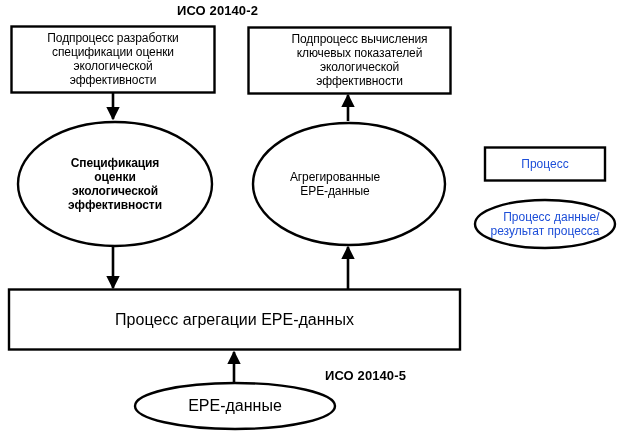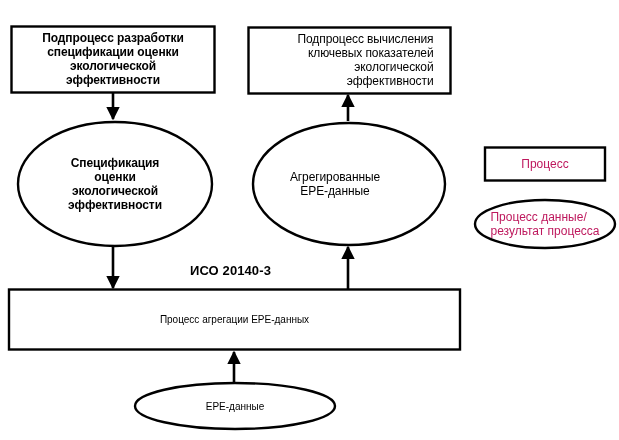--- a/index.html
+++ b/index.html
@@ -46,32 +46,32 @@
     color: #000;
     text-align: center;
     white-space: nowrap;
     letter-spacing: 0.1px;
   }
   .legend-label {
     position: absolute;
     display: flex;
     align-items: center;
     justify-content: center;
-    text-align: left;
+    text-align: right;
     line-height: 1.18;
     font-size: 12px;
     white-space: pre-line;
-    color: #be185d;
+    color: #1d4ed8;
   }
   .band-label {
     position: absolute;
     display: flex;
     align-items: center;
     justify-content: center;
-    font-size: 10px;
+    font-size: 16px;
     color: #000;
     white-space: nowrap;
   }
 </style>
 </head>
 <body>
 
 <div id="diagram-root">
 
   <svg id="diagram-svg" viewBox="0 0 619 440">
@@ -101,43 +101,44 @@
 
     <line x1="348" y1="121" x2="348" y2="95" stroke="#000000" stroke-width="2.6" marker-end="url(#arrowhead)"></line>
 
     <line x1="113" y1="246" x2="113" y2="288" stroke="#000000" stroke-width="2.6" marker-end="url(#arrowhead)"></line>
 
     <line x1="348" y1="289" x2="348" y2="247" stroke="#000000" stroke-width="2.6" marker-end="url(#arrowhead)"></line>
 
     <line x1="234" y1="383" x2="234" y2="352" stroke="#000000" stroke-width="2.6" marker-end="url(#arrowhead)"></line>
   </svg>
 
+  <div class="std-label" style="left:160px; top:3px; width:115px;">ИСО 20140-2</div>
 
-  <div class="node-label" style="left:13px; top:27px; width:200px; height:64px;font-weight:bold;">Подпроцесс разработки
+  <div class="node-label" style="left:13px; top:27px; width:200px; height:64px;">Подпроцесс разработки
 спецификации оценки
 экологической
 эффективности</div>
 
-  <div class="node-label" style="left:248px; top:28px; width:235px; height:64px;text-align:right;">Подпроцесс вычисления
+  <div class="node-label" style="left:242px; top:28px; width:235px; height:64px;">Подпроцесс вычисления
 ключевых показателей
 экологической
 эффективности</div>
 
   <div class="node-label" style="left:40px; top:152px; width:150px; height:64px;font-weight:bold;">Спецификация
 оценки
 экологической
 эффективности</div>
 
   <div class="node-label" style="left:260px; top:167px; width:150px; height:34px;">Агрегированные
 EPE-данные</div>
 
-  <div class="std-label" style="left:173px; top:263px; width:115px;">ИСО 20140-3</div>
 
   <div class="band-label" style="left:10px; top:291px; width:449px; height:57px;">Процесс агрегации EPE-данных</div>
 
+  <div class="std-label" style="left:308px; top:368px; width:115px;">ИСО 20140-5</div>
 
   <div class="band-label" style="left:160px; top:394px; width:150px; height:24px;">EPE-данные</div>
 
   <div class="legend-label" style="left:486px; top:149px; width:118px; height:30px;">Процесс</div>
 
   <div class="legend-label" style="left:478px; top:207px; width:134px; height:34px;">Процесс данные/
 результат процесса</div>
 
 </div>
 

